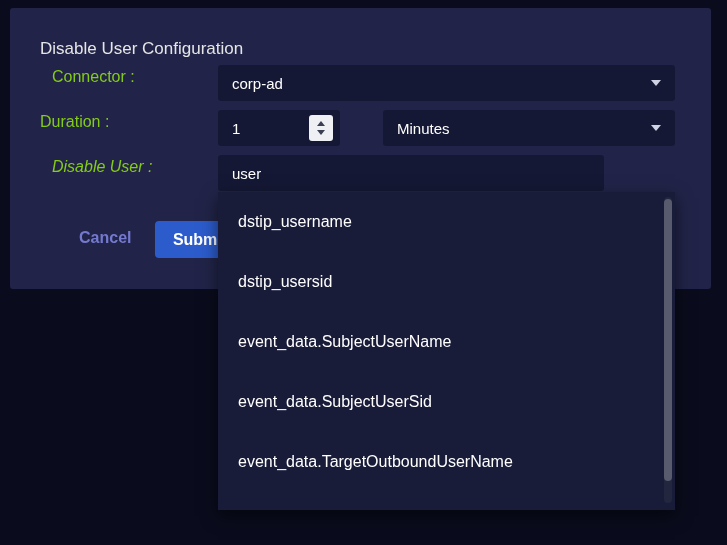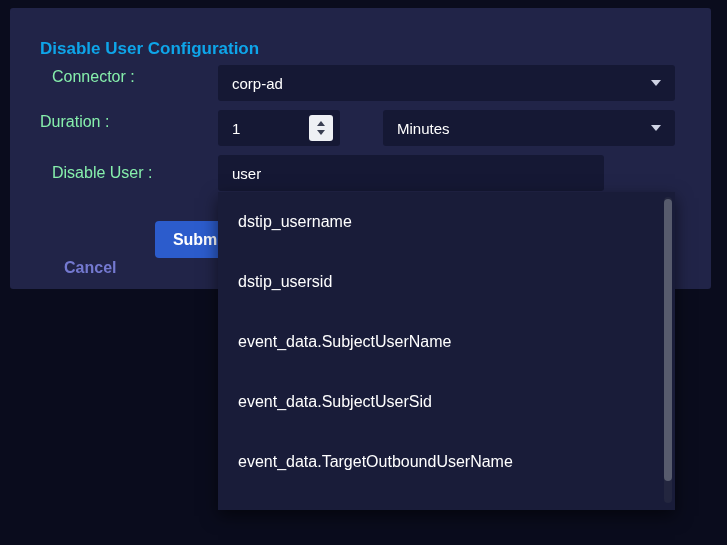--- a/index.html
+++ b/index.html
@@ -18,31 +18,31 @@
     position: absolute;
     left: 10px; top: 8px;
     width: 701px; height: 281px;
     background: #212448;
     border-radius: 3px;
   }
   .modal-title {
     position: absolute;
     left: 30px; top: 31px;
     font-size: 17px;
-    font-weight: bold;
-    color: #0ea5e9;
+    font-weight: normal;
+    color: #e5e5e5;
   }
   .field-label {
     position: absolute;
     font-size: 16px;
-    color: #86efac;
+    color: #84cc16;
   }
   .lbl-connector { left: 52px; top: 68px; }
   .lbl-duration  { left: 40px; top: 113px; }
-  .lbl-disable   { left: 52px; top: 164px; }
+  .lbl-disable   { left: 52px; top: 158px; font-style: italic; }
 
   .select, .text-input-wrap {
     position: absolute;
     height: 36px;
     background: #151834;
     border-radius: 3px;
     box-sizing: border-box;
     display: flex;
     align-items: center;
     padding: 8px 14px;
@@ -110,30 +110,29 @@
     border-top: 5px solid #3a3f52;
   }
 
   .text-input-wrap.user-field {
     left: 218px; top: 155px;
     width: 386px;
   }
 
   .cancel-btn {
     position: absolute;
-    left: 64px; top: 229px;
+    left: 79px; top: 229px;
     background: none;
     border: none;
     color: #7479d0;
     font-weight: bold;
     font-size: 16px;
     font-family: "Liberation Sans", sans-serif;
     cursor: pointer;
     padding: 0;
-    margin-top: 30px;
   }
   .submit-btn {
     position: absolute;
     left: 155px; top: 221px;
     width: 90px; height: 37px;
     background: #2c5ccc;
     border: none;
     border-radius: 4px;
     color: #ffffff;
     font-weight: bold;

